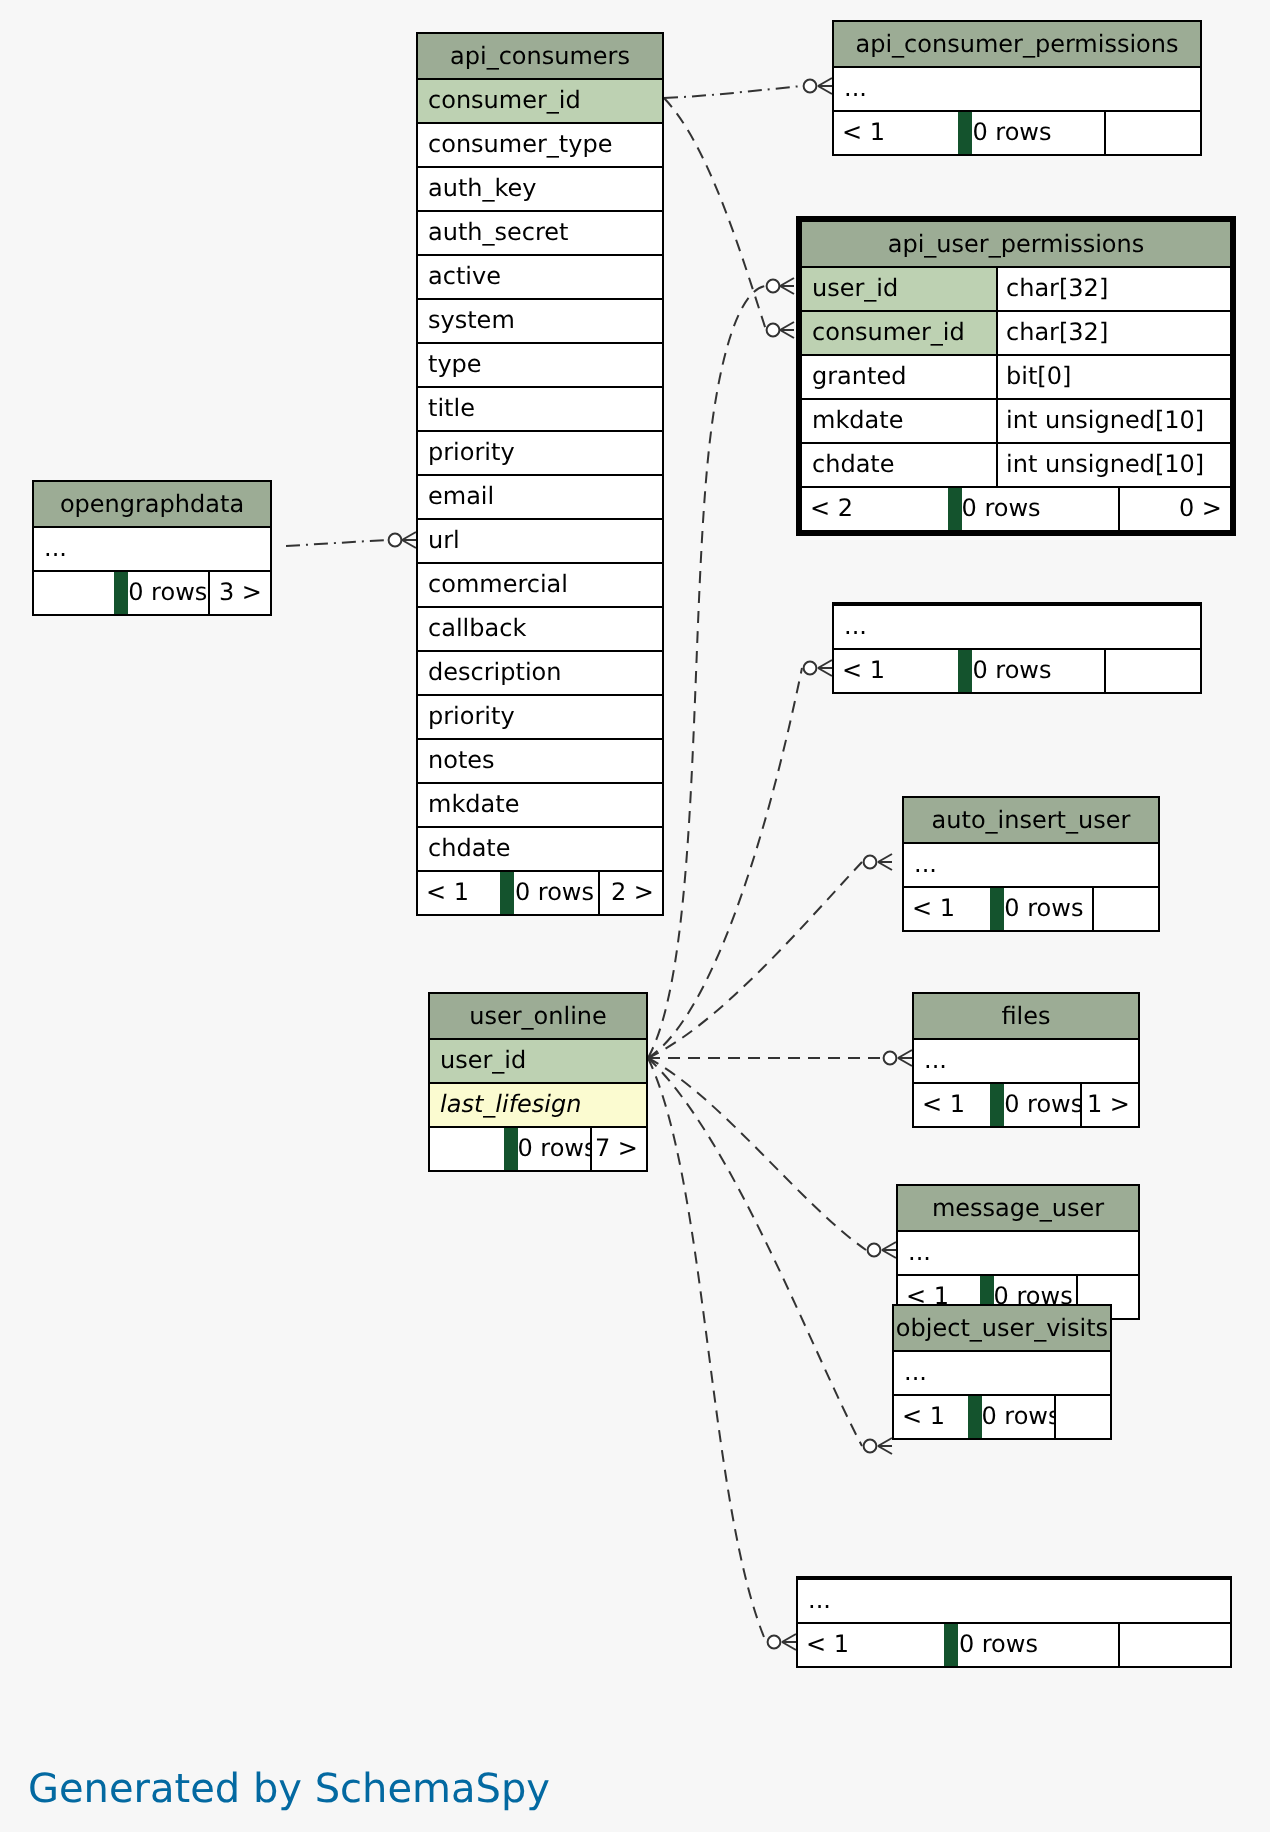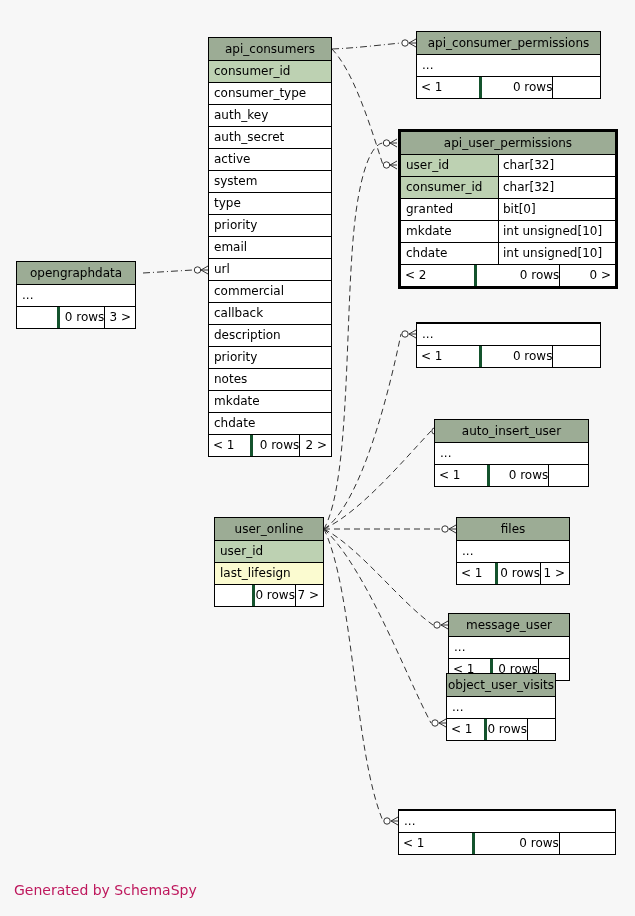--- a/index.html
+++ b/index.html
@@ -1,38 +1,38 @@
 <!DOCTYPE html>
 <html><head>
 <meta charset="utf-8">
 <style>
   * { margin:0; padding:0; box-sizing:border-box; }
   html,body { background:#f7f7f7; }
   body { font-family:"DejaVu Sans", sans-serif; color:#000; }
   #canvas { position:relative; width:635px; height:916px; background:#f7f7f7; overflow:hidden; }
   svg.rel { position:absolute; left:0; top:0; }
-  .tbl { position:absolute; background:#ffffff; border:1px solid #000; font-size:12px;margin-top:21px; }
+  .tbl { position:absolute; background:#ffffff; border:1px solid #000; font-size:12px; }
   .tbl.selected { outline:1px solid #000; outline-offset:1px; box-shadow:0 0 0 1px #000; }
   .hdr { height:22px; line-height:22px; text-align:center; background:#9cac95;
          white-space:nowrap; overflow:hidden; cursor:pointer; }
   .col { height:22px; line-height:21px; padding:0 5px; border-top:1px solid #000;
          white-space:nowrap; overflow:hidden; }
   .col.key { background:#bdd1b2; }
-  .col.idx { background:#fbfbd0; }
+  .col.idx { background:#fbfbd0;font-style:italic; }
   .r2 { display:flex; height:22px; border-top:1px solid #000; }
   .r2 .name { width:98px; padding:0 5px; line-height:21px; border-right:1px solid #000;
               white-space:nowrap; overflow:hidden; }
   .r2 .name.key { background:#bdd1b2; }
   .r2 .type { flex:1; padding:0 4px; line-height:21px; white-space:nowrap; overflow:hidden; }
   .ftr { display:flex; height:22px; border-top:1px solid #000; line-height:21px; }
   .ftr .fc { overflow:hidden; white-space:nowrap; }
   .ftr .f-l { flex:0 0 34%; padding-left:4px; text-align:left; }
-  .ftr .f-c { flex:1; text-align:right; border-left:3px solid #14532d; }
+  .ftr .f-c { flex:1; text-align:left; border-left:7px solid #14532d; }
   .ftr .f-r { flex:0 0 26%; padding-right:4px; text-align:right; border-left:1px solid #000; }
-  #credit { position:absolute; left:14px; top:882px; font-size:14px; color:#be185d; }
+  #credit { position:absolute; left:14px; top:882px; font-size:20px; color:#0369a1; }
 </style>
 </head>
 <body>
 
 <div id="canvas">
 
   <svg class="rel" width="635" height="916" viewBox="0 0 635 916">
     <g stroke="#333" fill="none" stroke-width="1">
       <g>
         <path d="M143,273 L193,270" stroke-dasharray="7,3,1,3"></path>
@@ -99,20 +99,21 @@
 
   <div class="tbl" style="left:208px;top:16px;width:124px">
     <div class="hdr">api_consumers</div>
     <div class="col key">consumer_id</div>
     <div class="col">consumer_type</div>
     <div class="col">auth_key</div>
     <div class="col">auth_secret</div>
     <div class="col">active</div>
     <div class="col">system</div>
     <div class="col">type</div>
+    <div class="col">title</div>
     <div class="col">priority</div>
     <div class="col">email</div>
     <div class="col">url</div>
     <div class="col">commercial</div>
     <div class="col">callback</div>
     <div class="col">description</div>
     <div class="col">priority</div>
     <div class="col">notes</div>
     <div class="col">mkdate</div>
     <div class="col">chdate</div>
@@ -164,21 +165,21 @@
 
   <div class="tbl" style="left:416px;top:301px;width:185px">
     <div class="col">...</div>
     <div class="ftr">
       <span class="fc f-l">&lt; 1</span>
       <span class="fc f-c">0 rows</span>
       <span class="fc f-r"></span>
     </div>
   </div>
 
-  <div class="tbl" style="left:434px;top:398px;width:155px">
+  <div class="tbl" style="left:451px;top:398px;width:129px">
     <div class="hdr">auto_insert_user</div>
     <div class="col">...</div>
     <div class="ftr">
       <span class="fc f-l">&lt; 1</span>
       <span class="fc f-c">0 rows</span>
       <span class="fc f-r"></span>
     </div>
   </div>
 
   <div class="tbl" style="left:214px;top:496px;width:110px">

